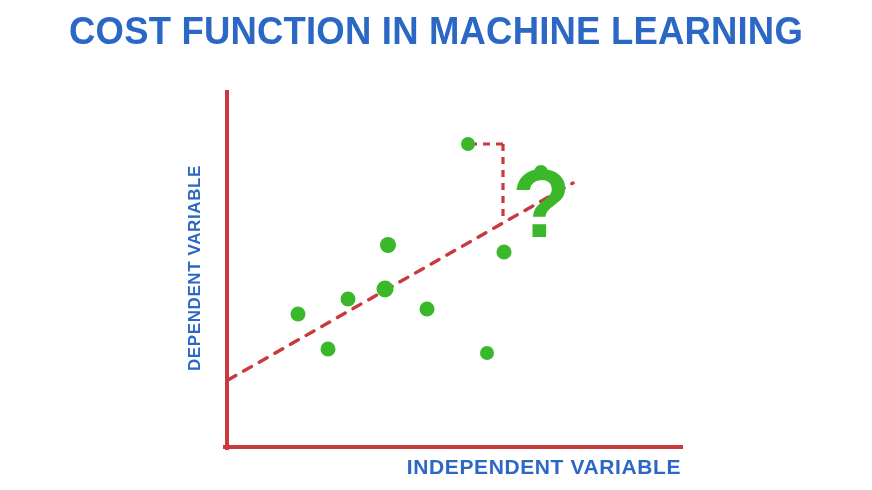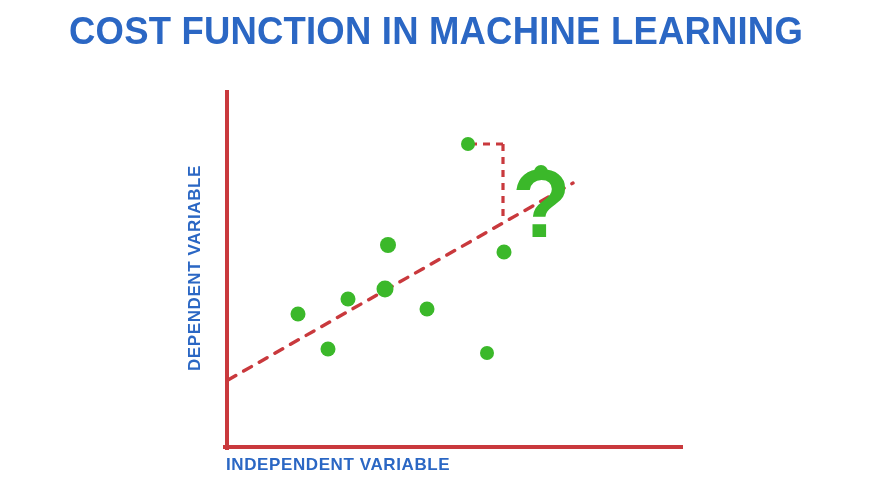--- a/index.html
+++ b/index.html
@@ -67,24 +67,24 @@
     font-size: 17px;
     letter-spacing: 0.6px;
     color: #2B67C4;
     white-space: nowrap;
   }
   #x-axis-label {
     position: absolute;
     left: 226px;
     top: 455px;
     width: 455px;
-    text-align: left;
+    text-align: right;
     font-family: "Liberation Sans", sans-serif;
     font-weight: bold;
-    font-size: 17px;
+    font-size: 21px;
     letter-spacing: 0.6px;
     color: #2B67C4;
     white-space: nowrap;
   }
 
   
   #question-mark {
     position: absolute;
     left: 512px;
     top: 86px;

